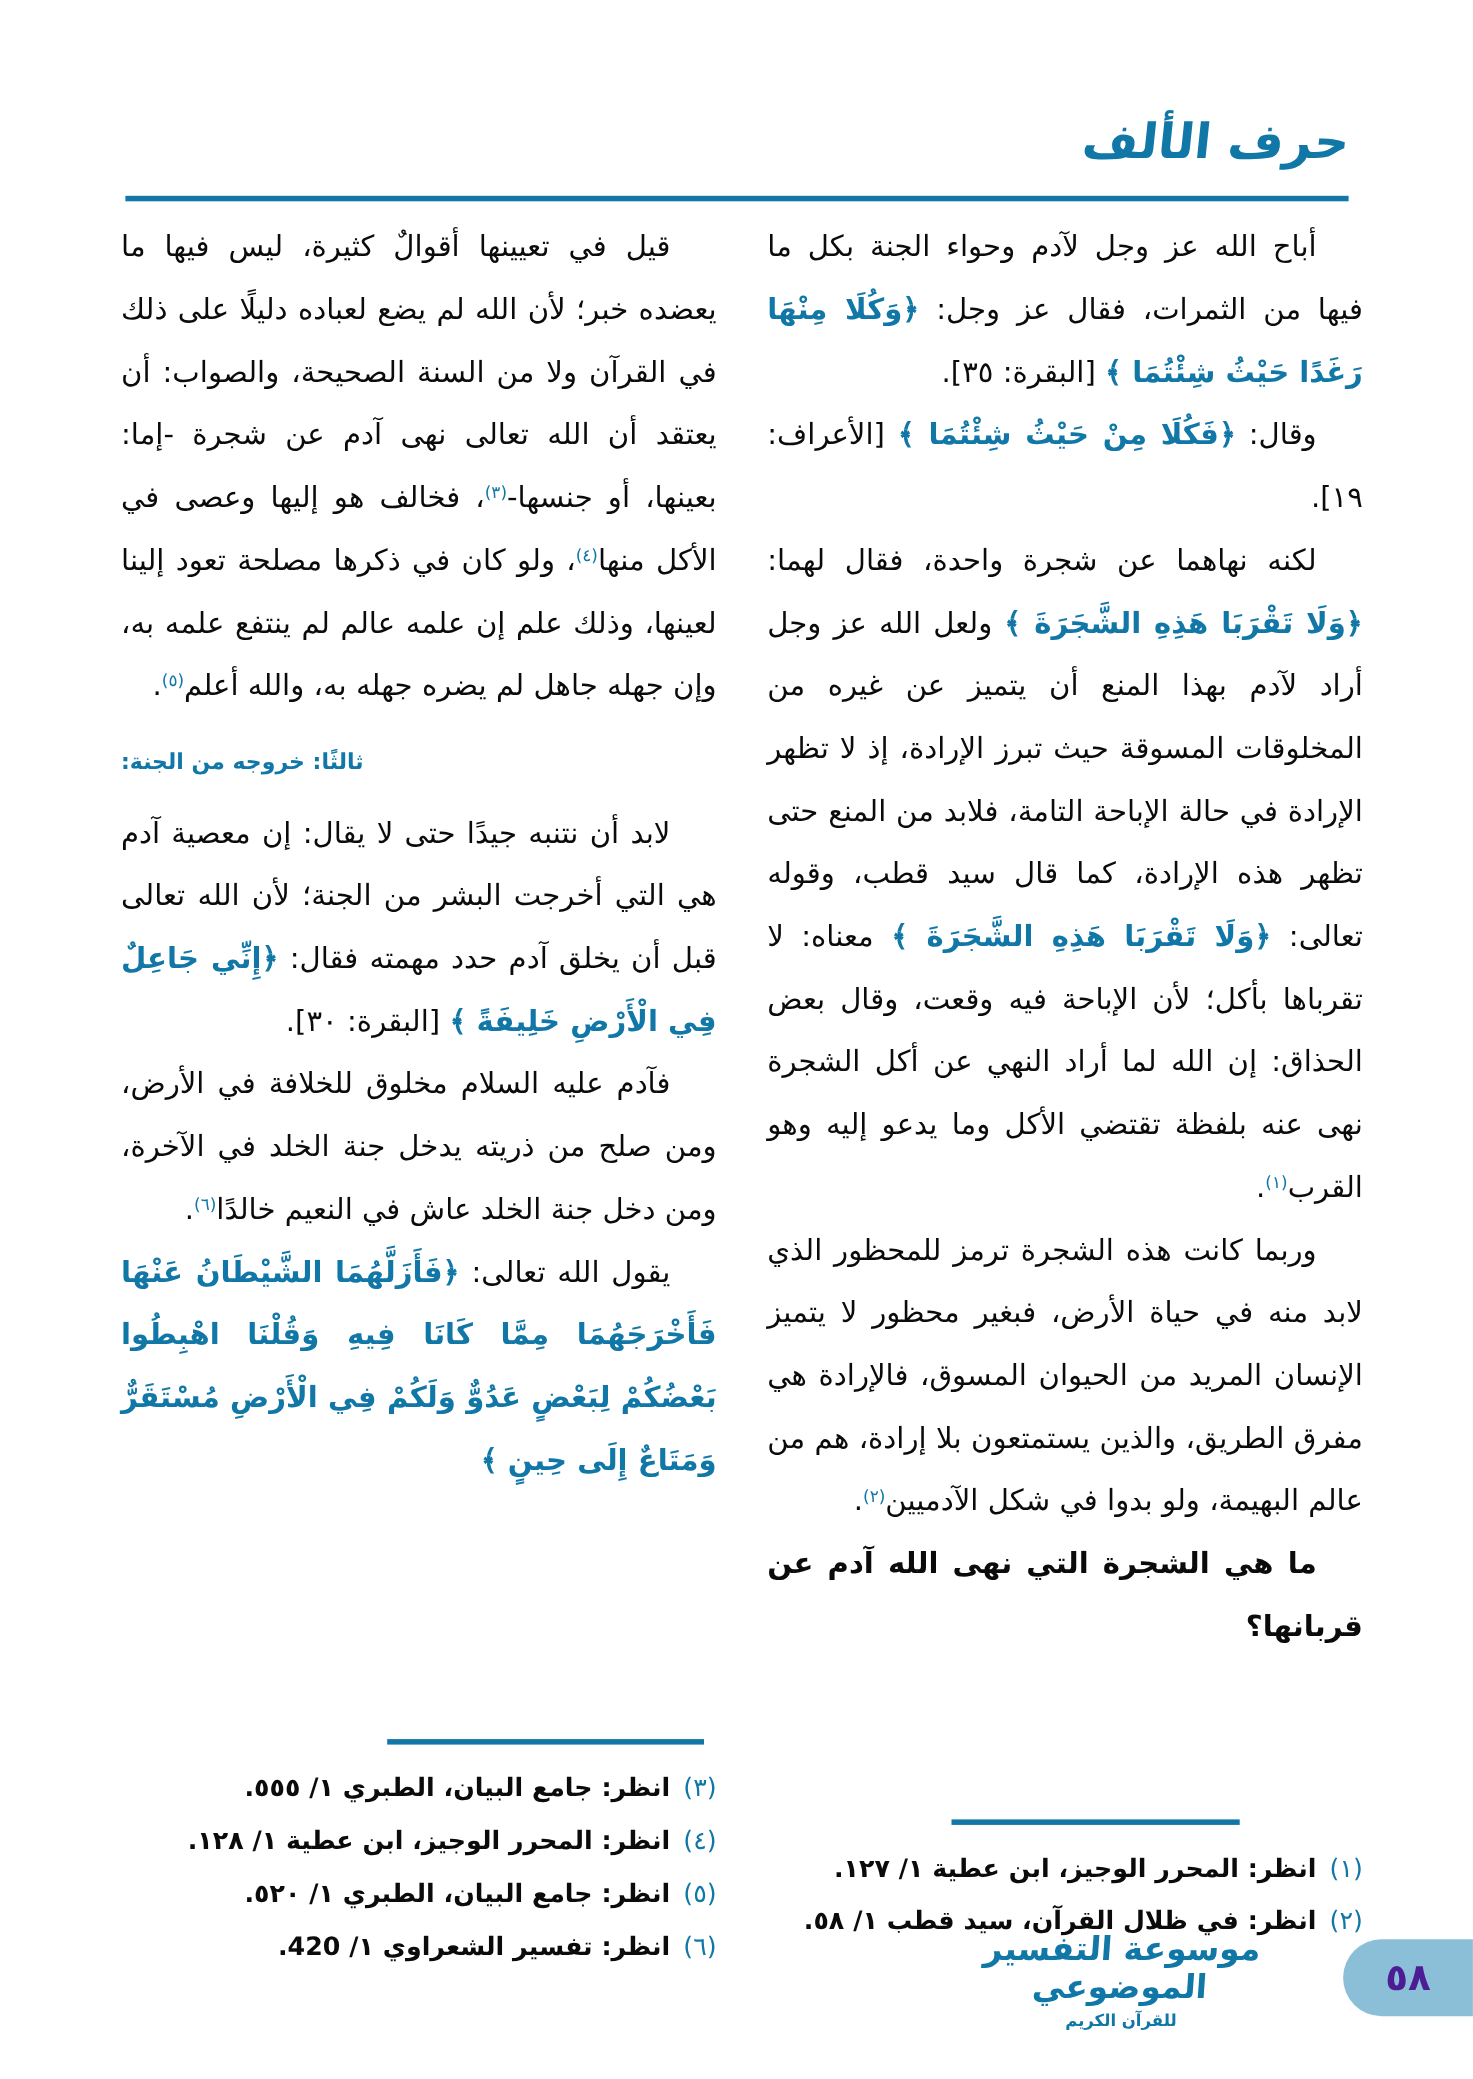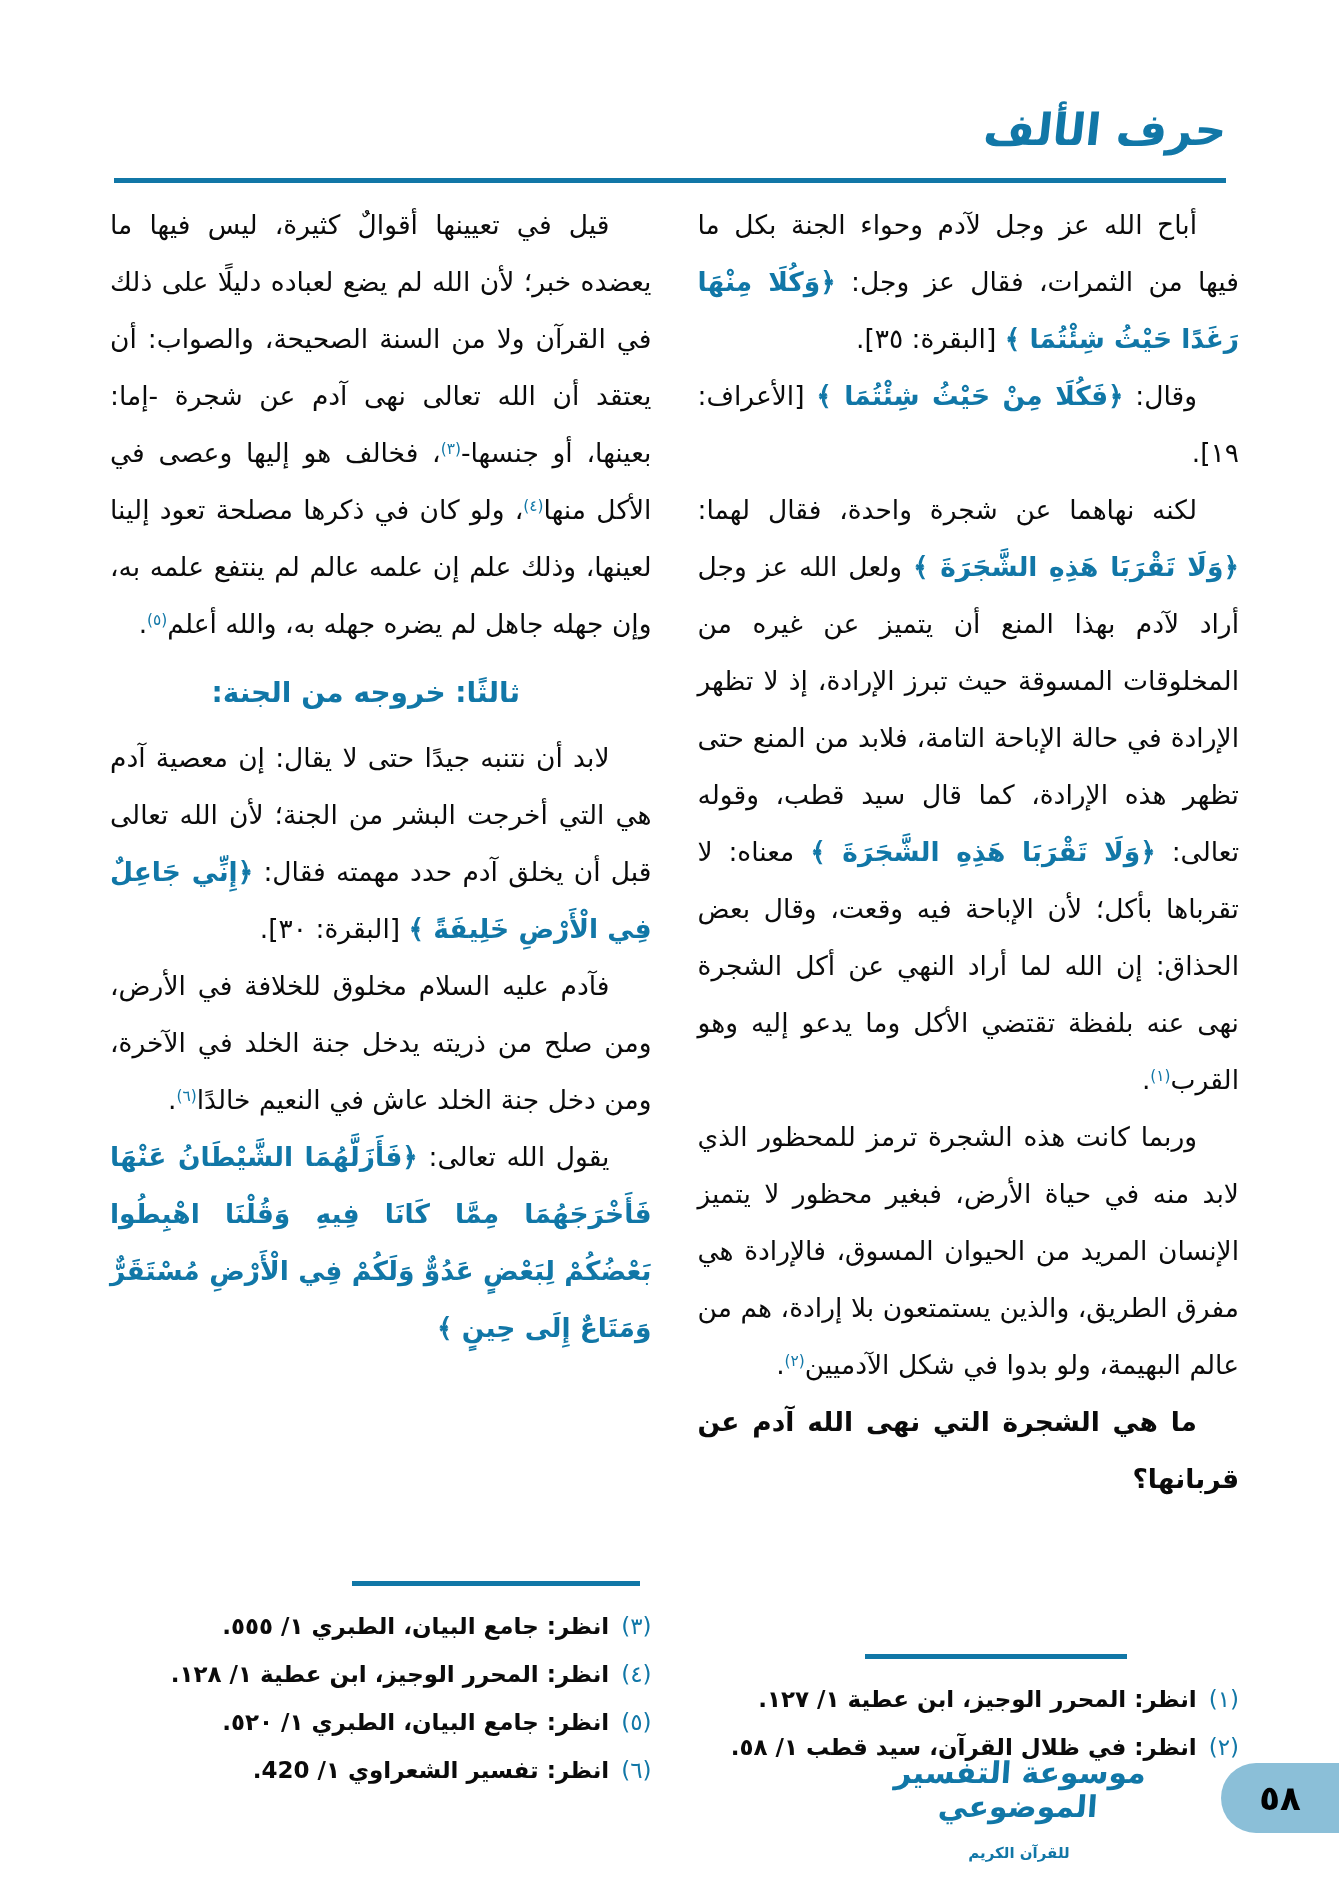--- a/index.html
+++ b/index.html
@@ -45,24 +45,24 @@
     line-height:57px;
     text-align:justify;
   }
   .blk{margin:0;}
   .blk-p{text-indent:42px;}
   .blk-cont{text-indent:0;}
   .blk-question{text-indent:42px;font-weight:700;}
   .blk-heading{
     color:var(--accent);
     font-weight:700;
-    font-size:28px;
+    font-size:20px;
     text-indent:30px;
     margin:12px 0 8px 0;
-    text-align:center;
+    text-align:left;
   }
   .seg-q{color:var(--accent);font-weight:700;}
   .seg-f{
     color:var(--accent);
     font-size:0.58em;
     position:relative;top:-0.55em;
     line-height:0;
     white-space:nowrap;
   }
   .seg-b{font-weight:700;}
@@ -85,27 +85,27 @@
   .blk-fn .seg-n{flex:1 1 auto;text-align:right;font-weight:bold;}
   
   .logo{
     position:absolute;top:1756px;right:190px;width:260px;
     text-align:center;color:var(--accent);
   }
   .logo-main{
     font-size:30px;font-weight:700;line-height:34px;
     transform:skewX(-4deg);
   }
-  .logo-sub{font-size:15px;font-weight:700;margin-top:20px;}
+  .logo-sub{font-size:15px;font-weight:700;margin-top:4px;}
   .page-badge{
     position:absolute;top:1763px;right:0;
     width:118px;height:70px;
     background:var(--badge);
     border-radius:35px 0 0 35px;
-    color:#000000;
+    color:#4c1d95;
     font-size:34px;font-weight:700;
     display:flex;align-items:center;justify-content:center;
   }
 </style>
 </head>
 <body>
 
 <div class="page">
 
   <div class="header-title">حرف الألف</div>

